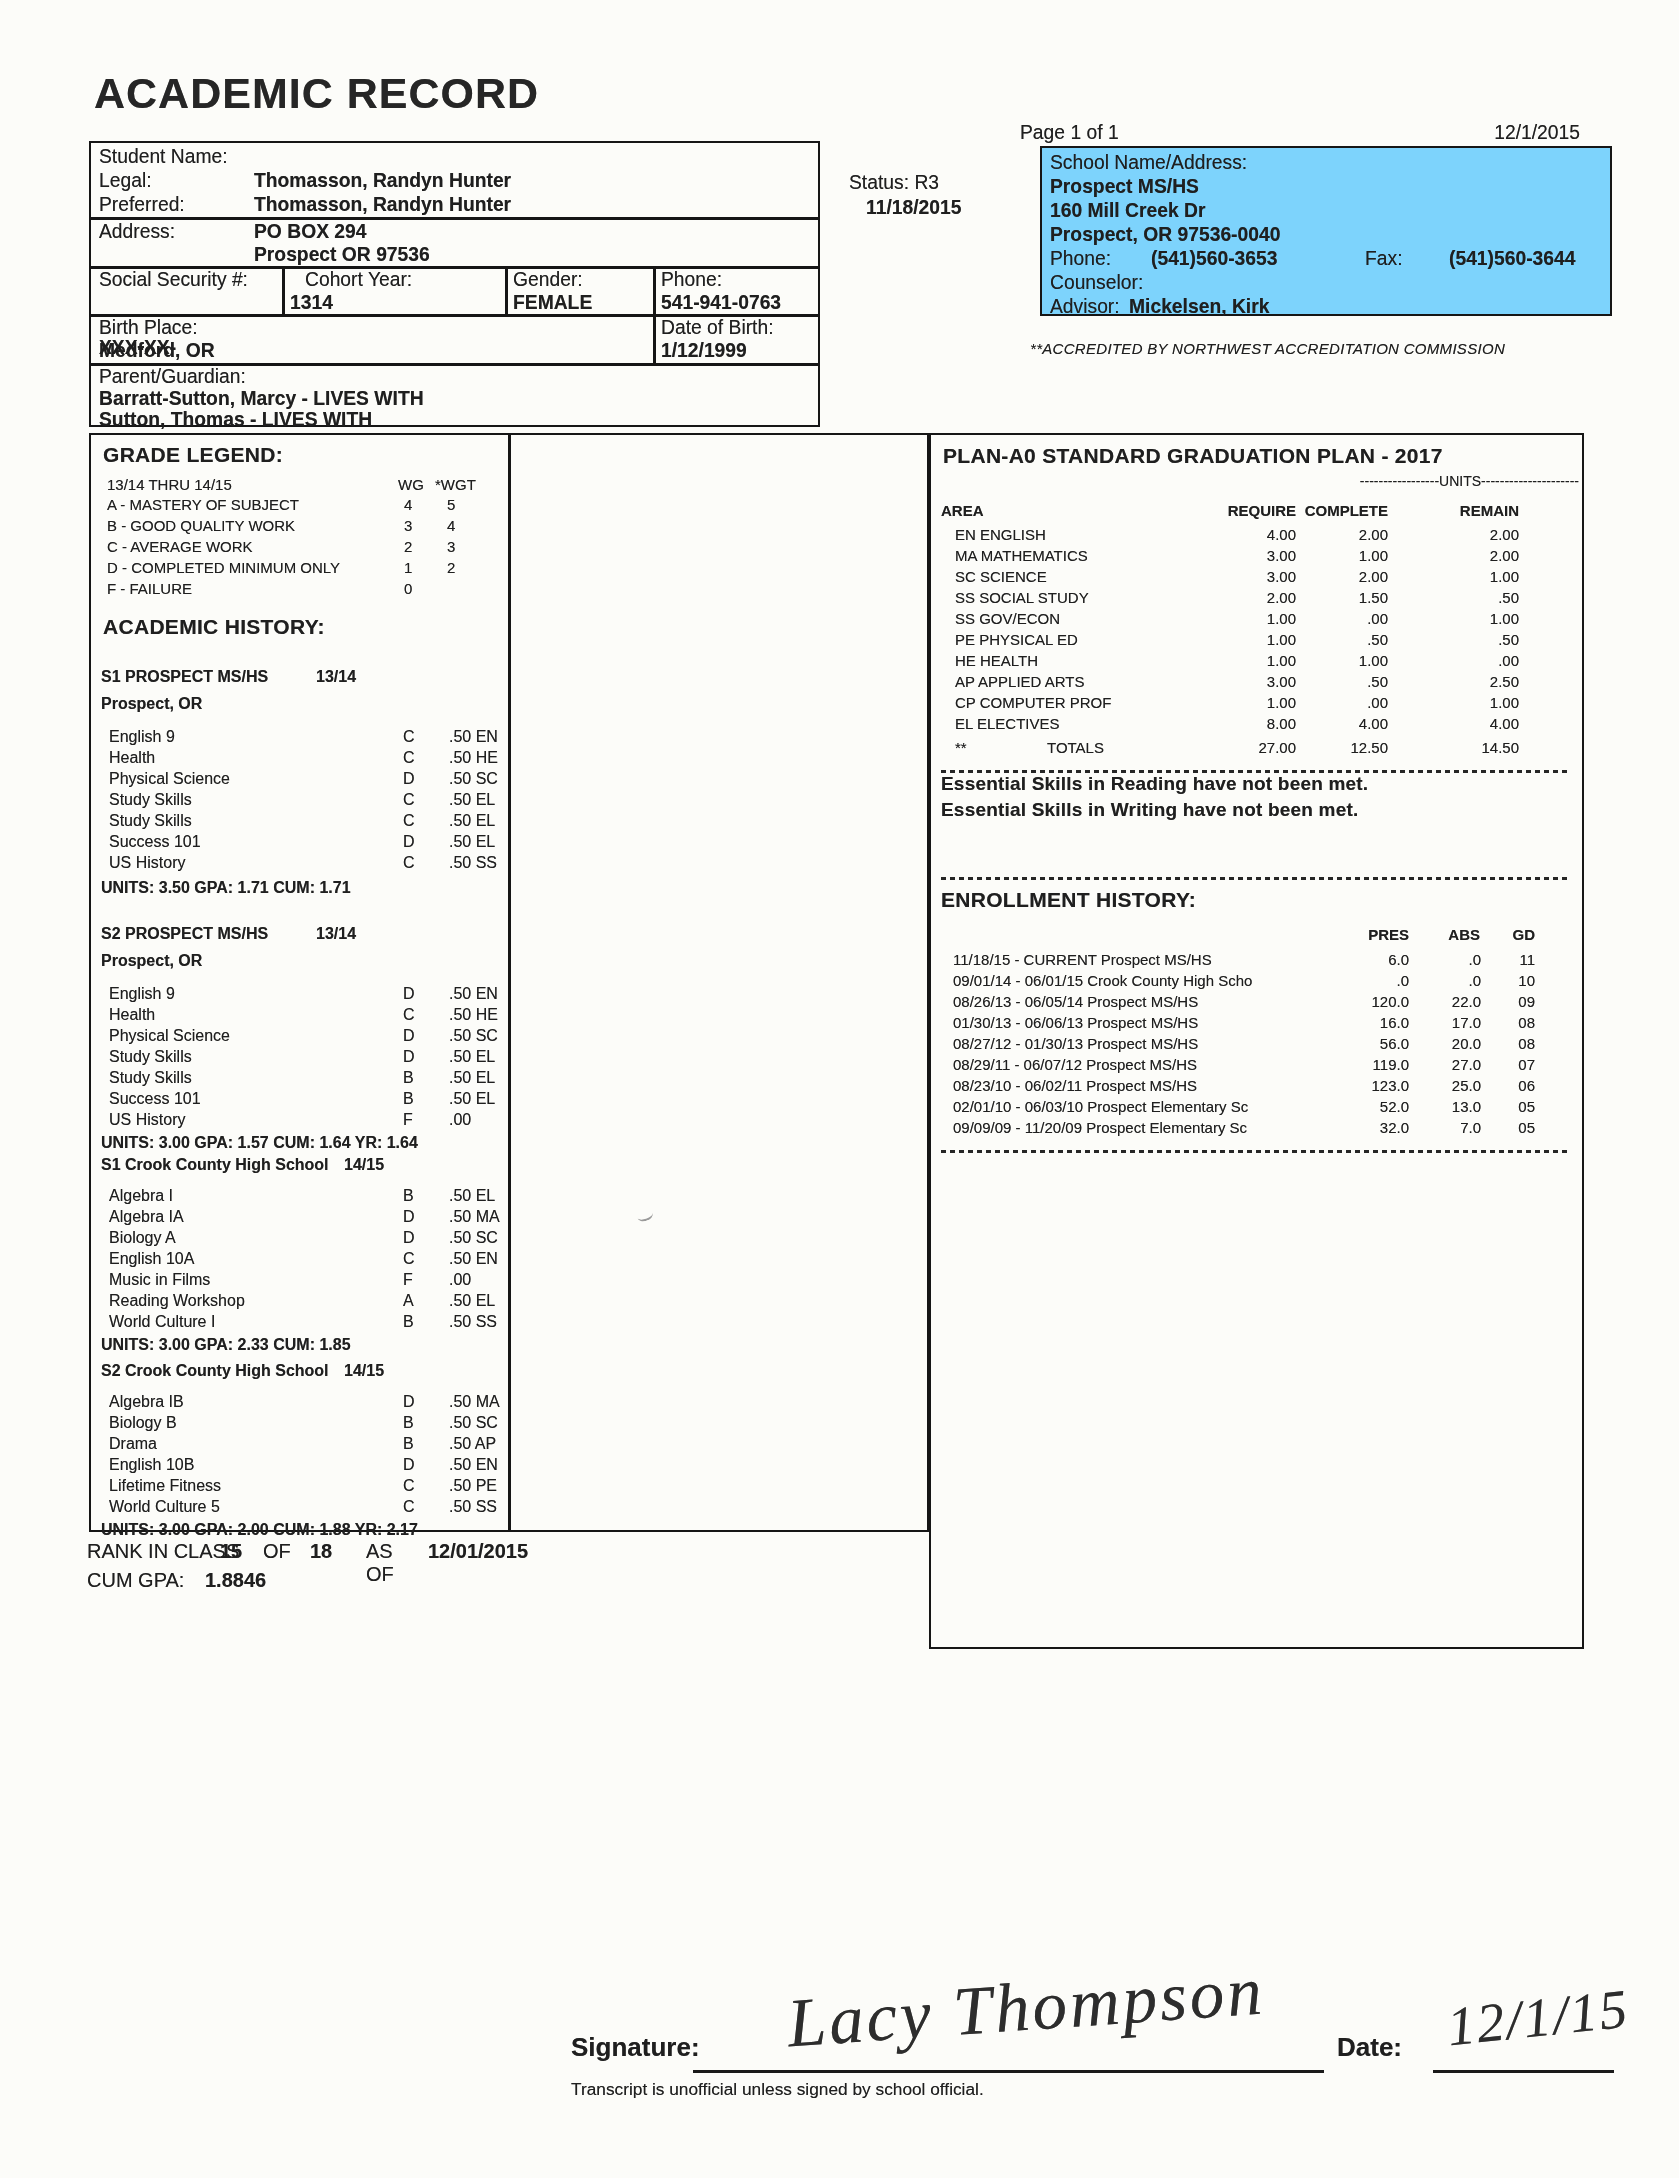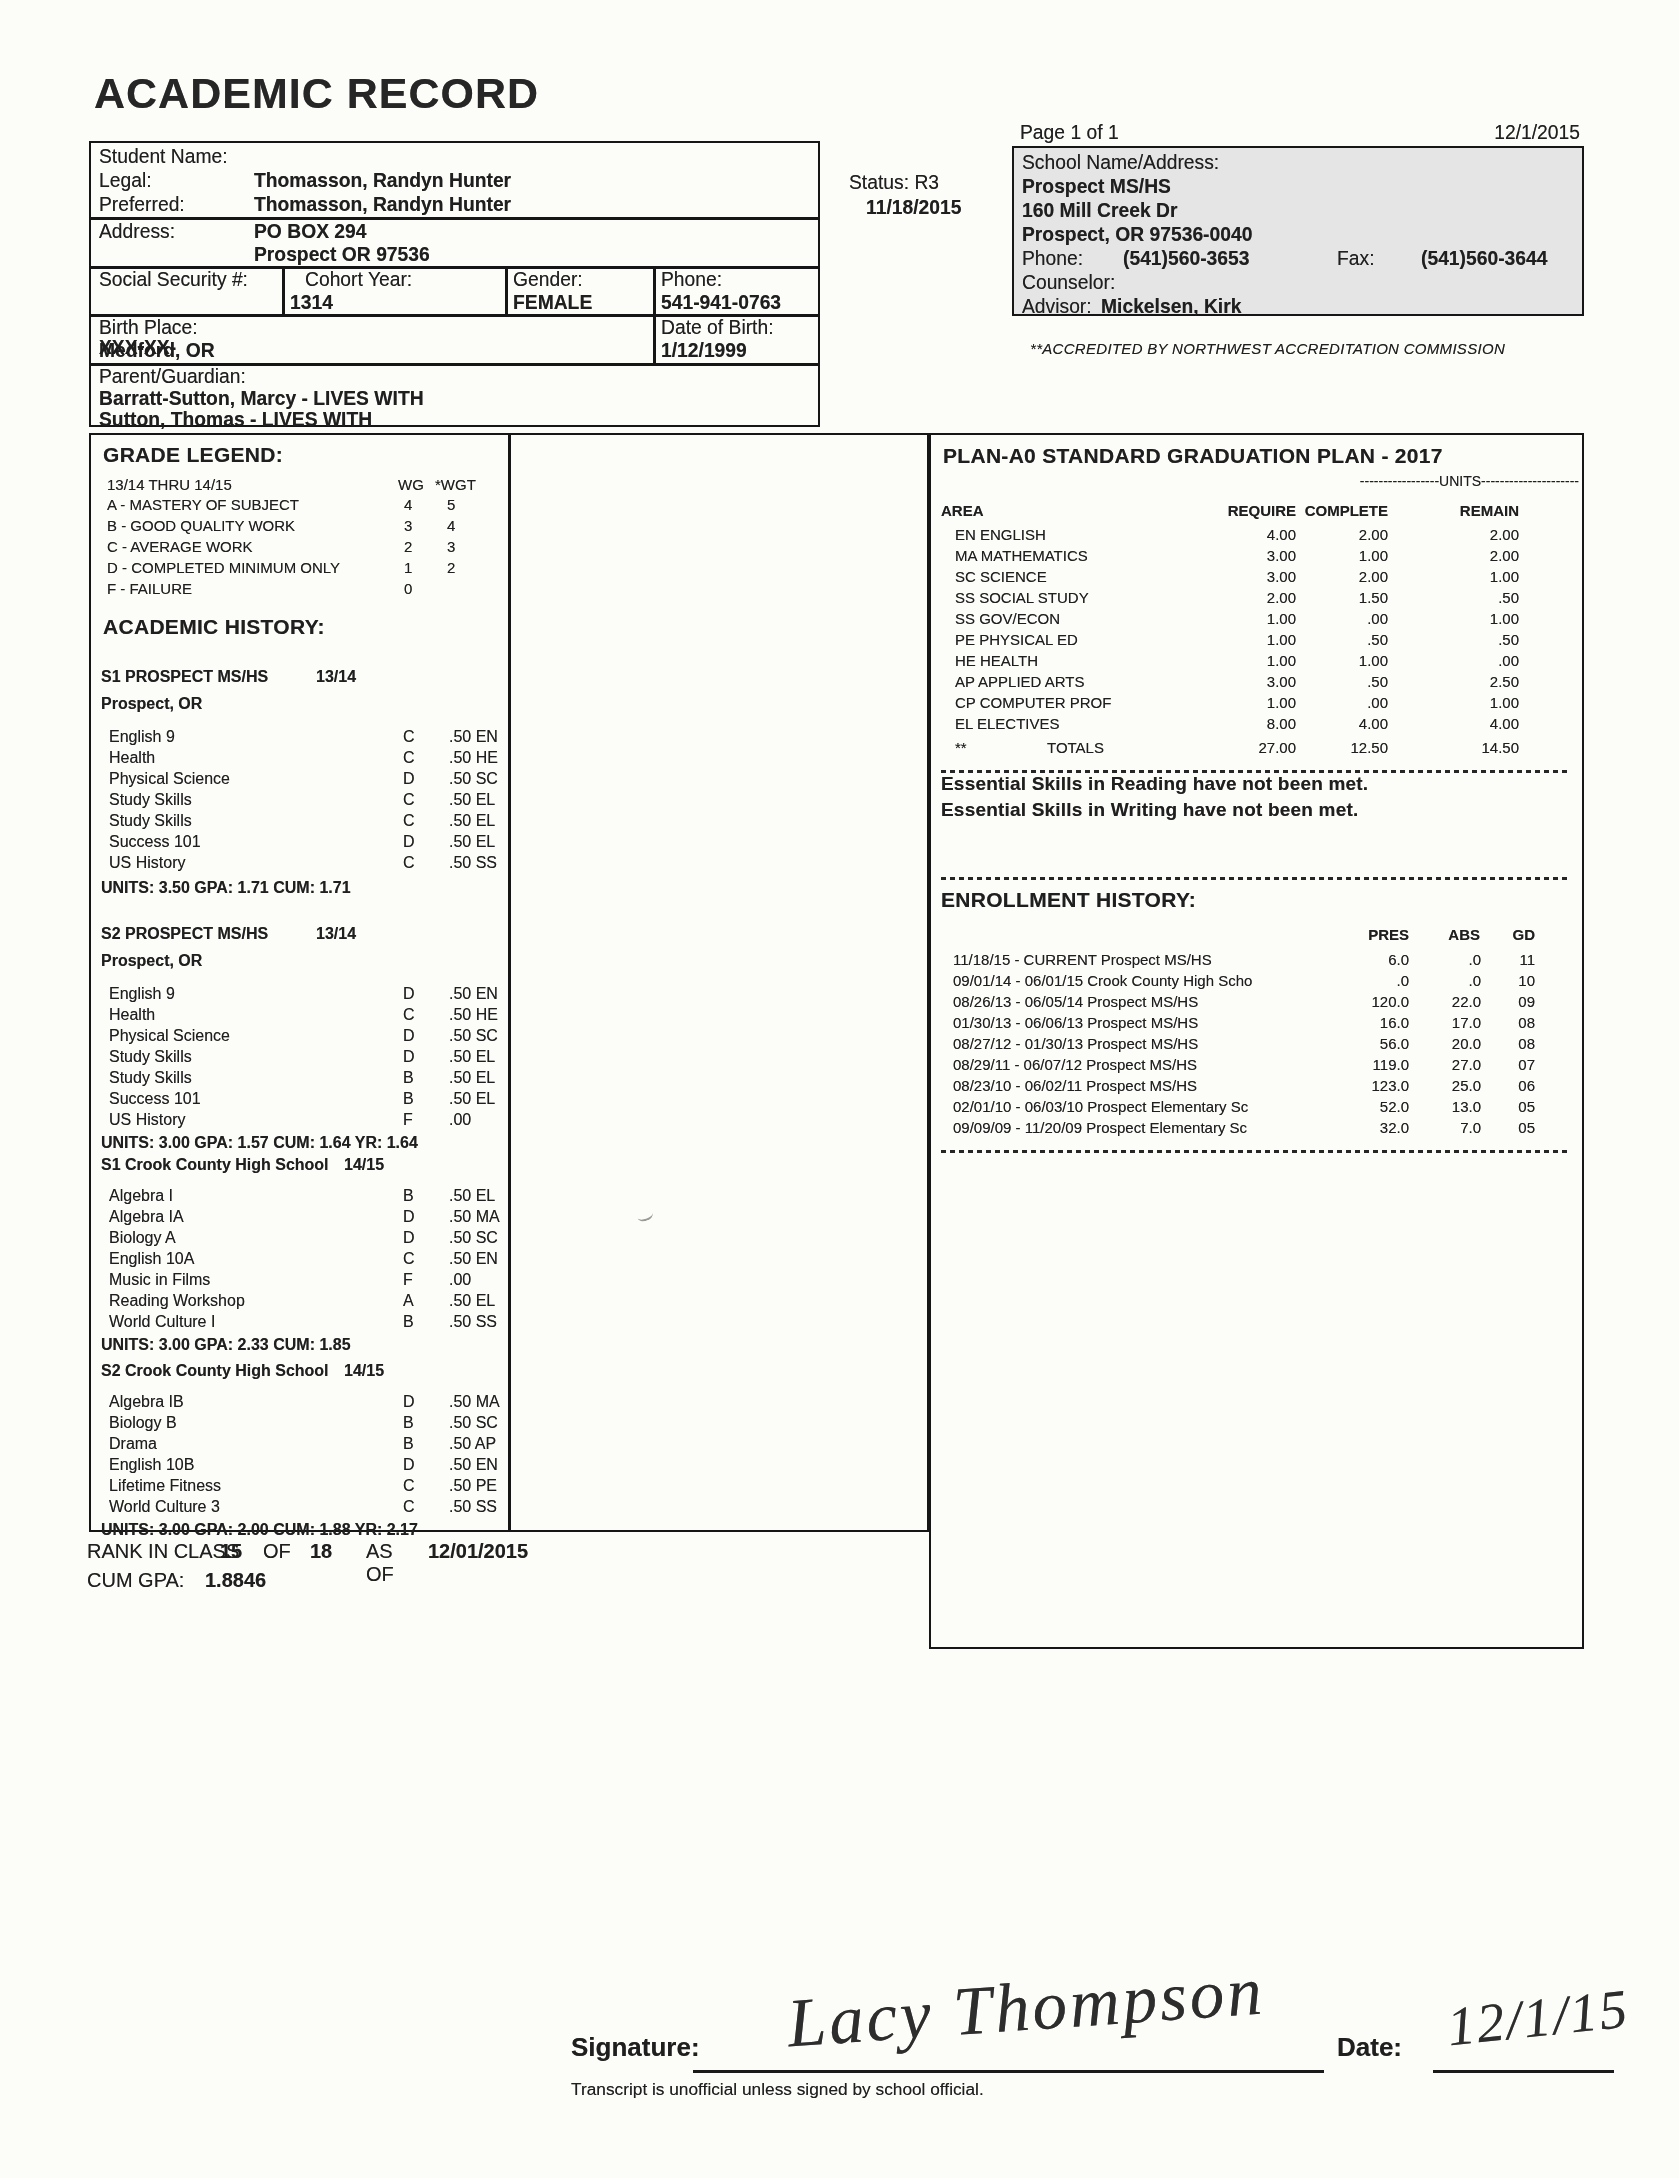--- a/index.html
+++ b/index.html
@@ -9,21 +9,21 @@
   .b{font-weight:bold;}
   .i{font-style:italic;}
   .t20{font-size:19.3px;line-height:24px;}
   .t15{font-size:15px;}
   .h21{font-size:21px;font-weight:bold;letter-spacing:0.3px;}
   .box{border:2.5px solid #161616;box-sizing:border-box;}
   .hline{height:2.5px;background:#161616;}
   .vline{width:2.5px;background:#161616;}
   .dash{height:3px;background:repeating-linear-gradient(90deg,#262626 0 5px,transparent 5px 9px);}
   .title{font-size:43px;font-weight:bold;letter-spacing:1px;color:#262626;text-align:right;}
-  .graybox{background:#e5e5e5;}
+  .graybox{background:#7dd3fc;margin-left:28px;}
   
   .lrow{position:relative;height:21px;font-size:15px;}
   .lwg{position:absolute;left:297px;}
   .lwgt{position:absolute;left:340px;}
   
   .crow{position:relative;height:21px;font-size:16px;}
   .cname{margin-left:8px;}
   .cgrade{position:absolute;left:302px;}
   .ccredit{position:absolute;left:348px;}
   .term-title{font-size:16px;font-weight:bold;position:relative;height:27px;}
@@ -349,21 +349,21 @@
             <span class="ccredit">.50 EN</span>
           </div>
 
           <div class="crow">
             <span class="cname">Lifetime Fitness</span>
             <span class="cgrade">C</span>
             <span class="ccredit">.50 PE</span>
           </div>
 
           <div class="crow">
-            <span class="cname">World Culture 3</span>
+            <span class="cname">World Culture 5</span>
             <span class="cgrade">C</span>
             <span class="ccredit">.50 SS</span>
           </div>
         </div>
       <div class="term-sum" style="margin-top:2px;">UNITS: 3.00 GPA: 2.00 CUM: 1.88 YR: 2.17</div>
     </div>
 
     <div class="a" style="left:546px;top:775px;width:16px;height:9px;border-bottom:2px solid #9a9a9a;border-radius:50%;transform:rotate(-18deg);"></div>
   </div>
 

